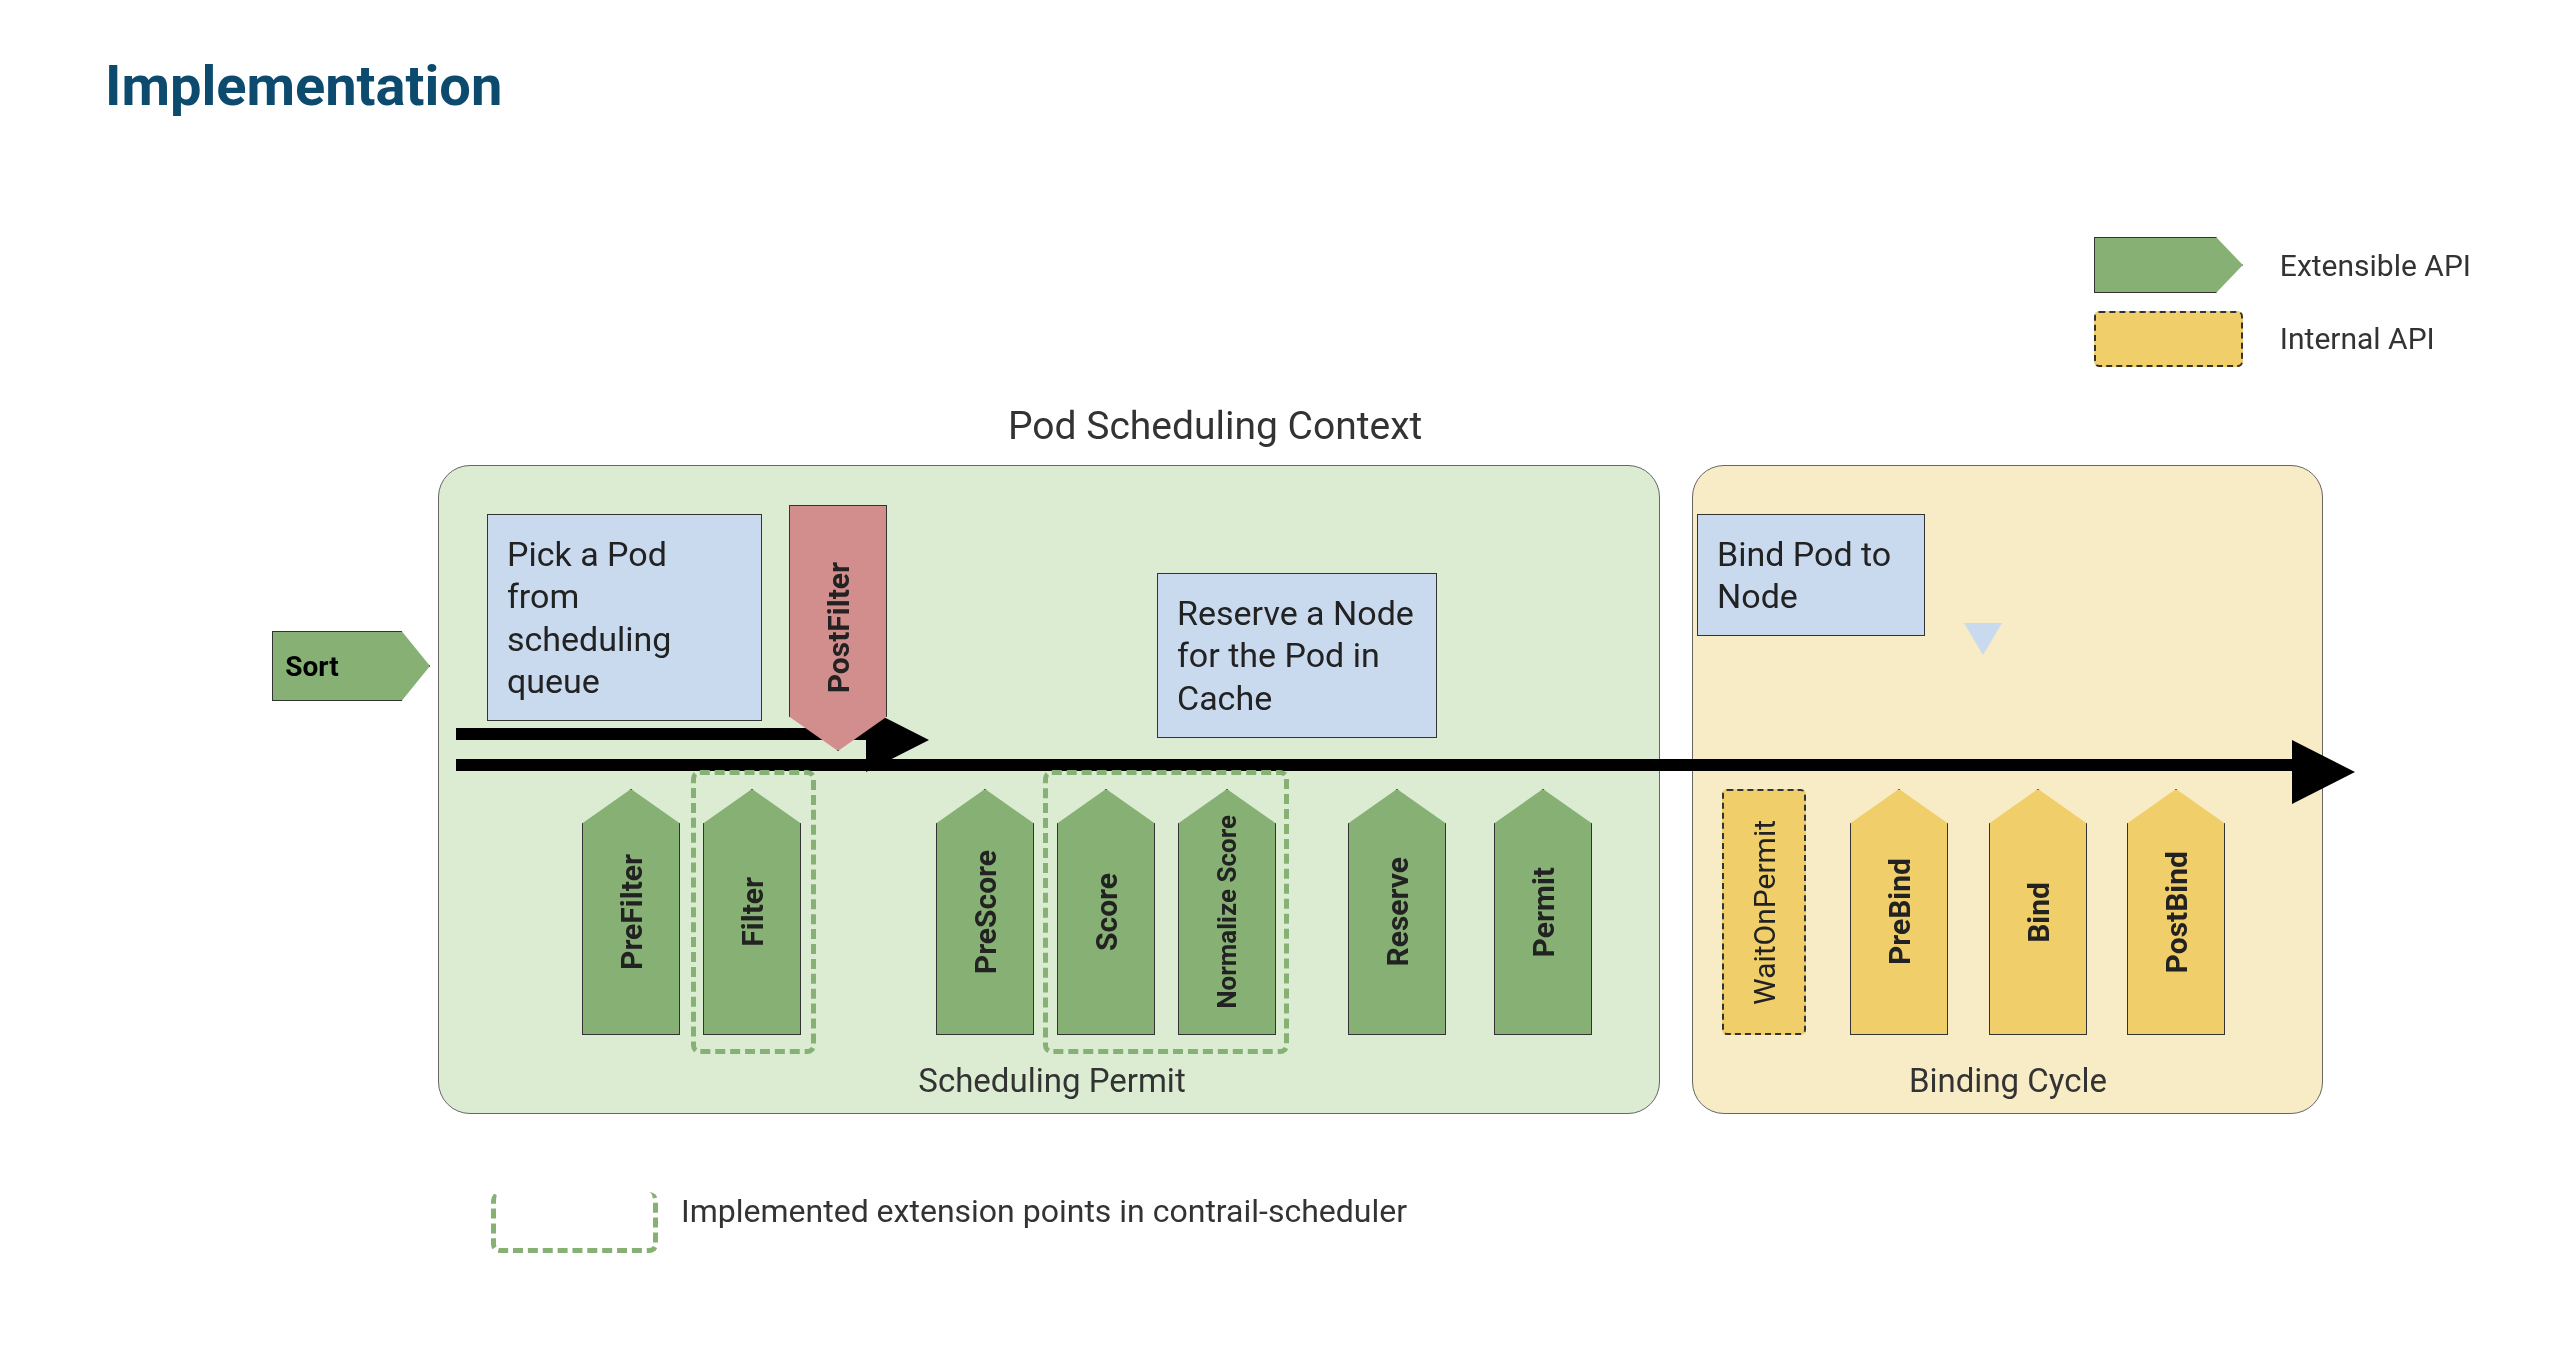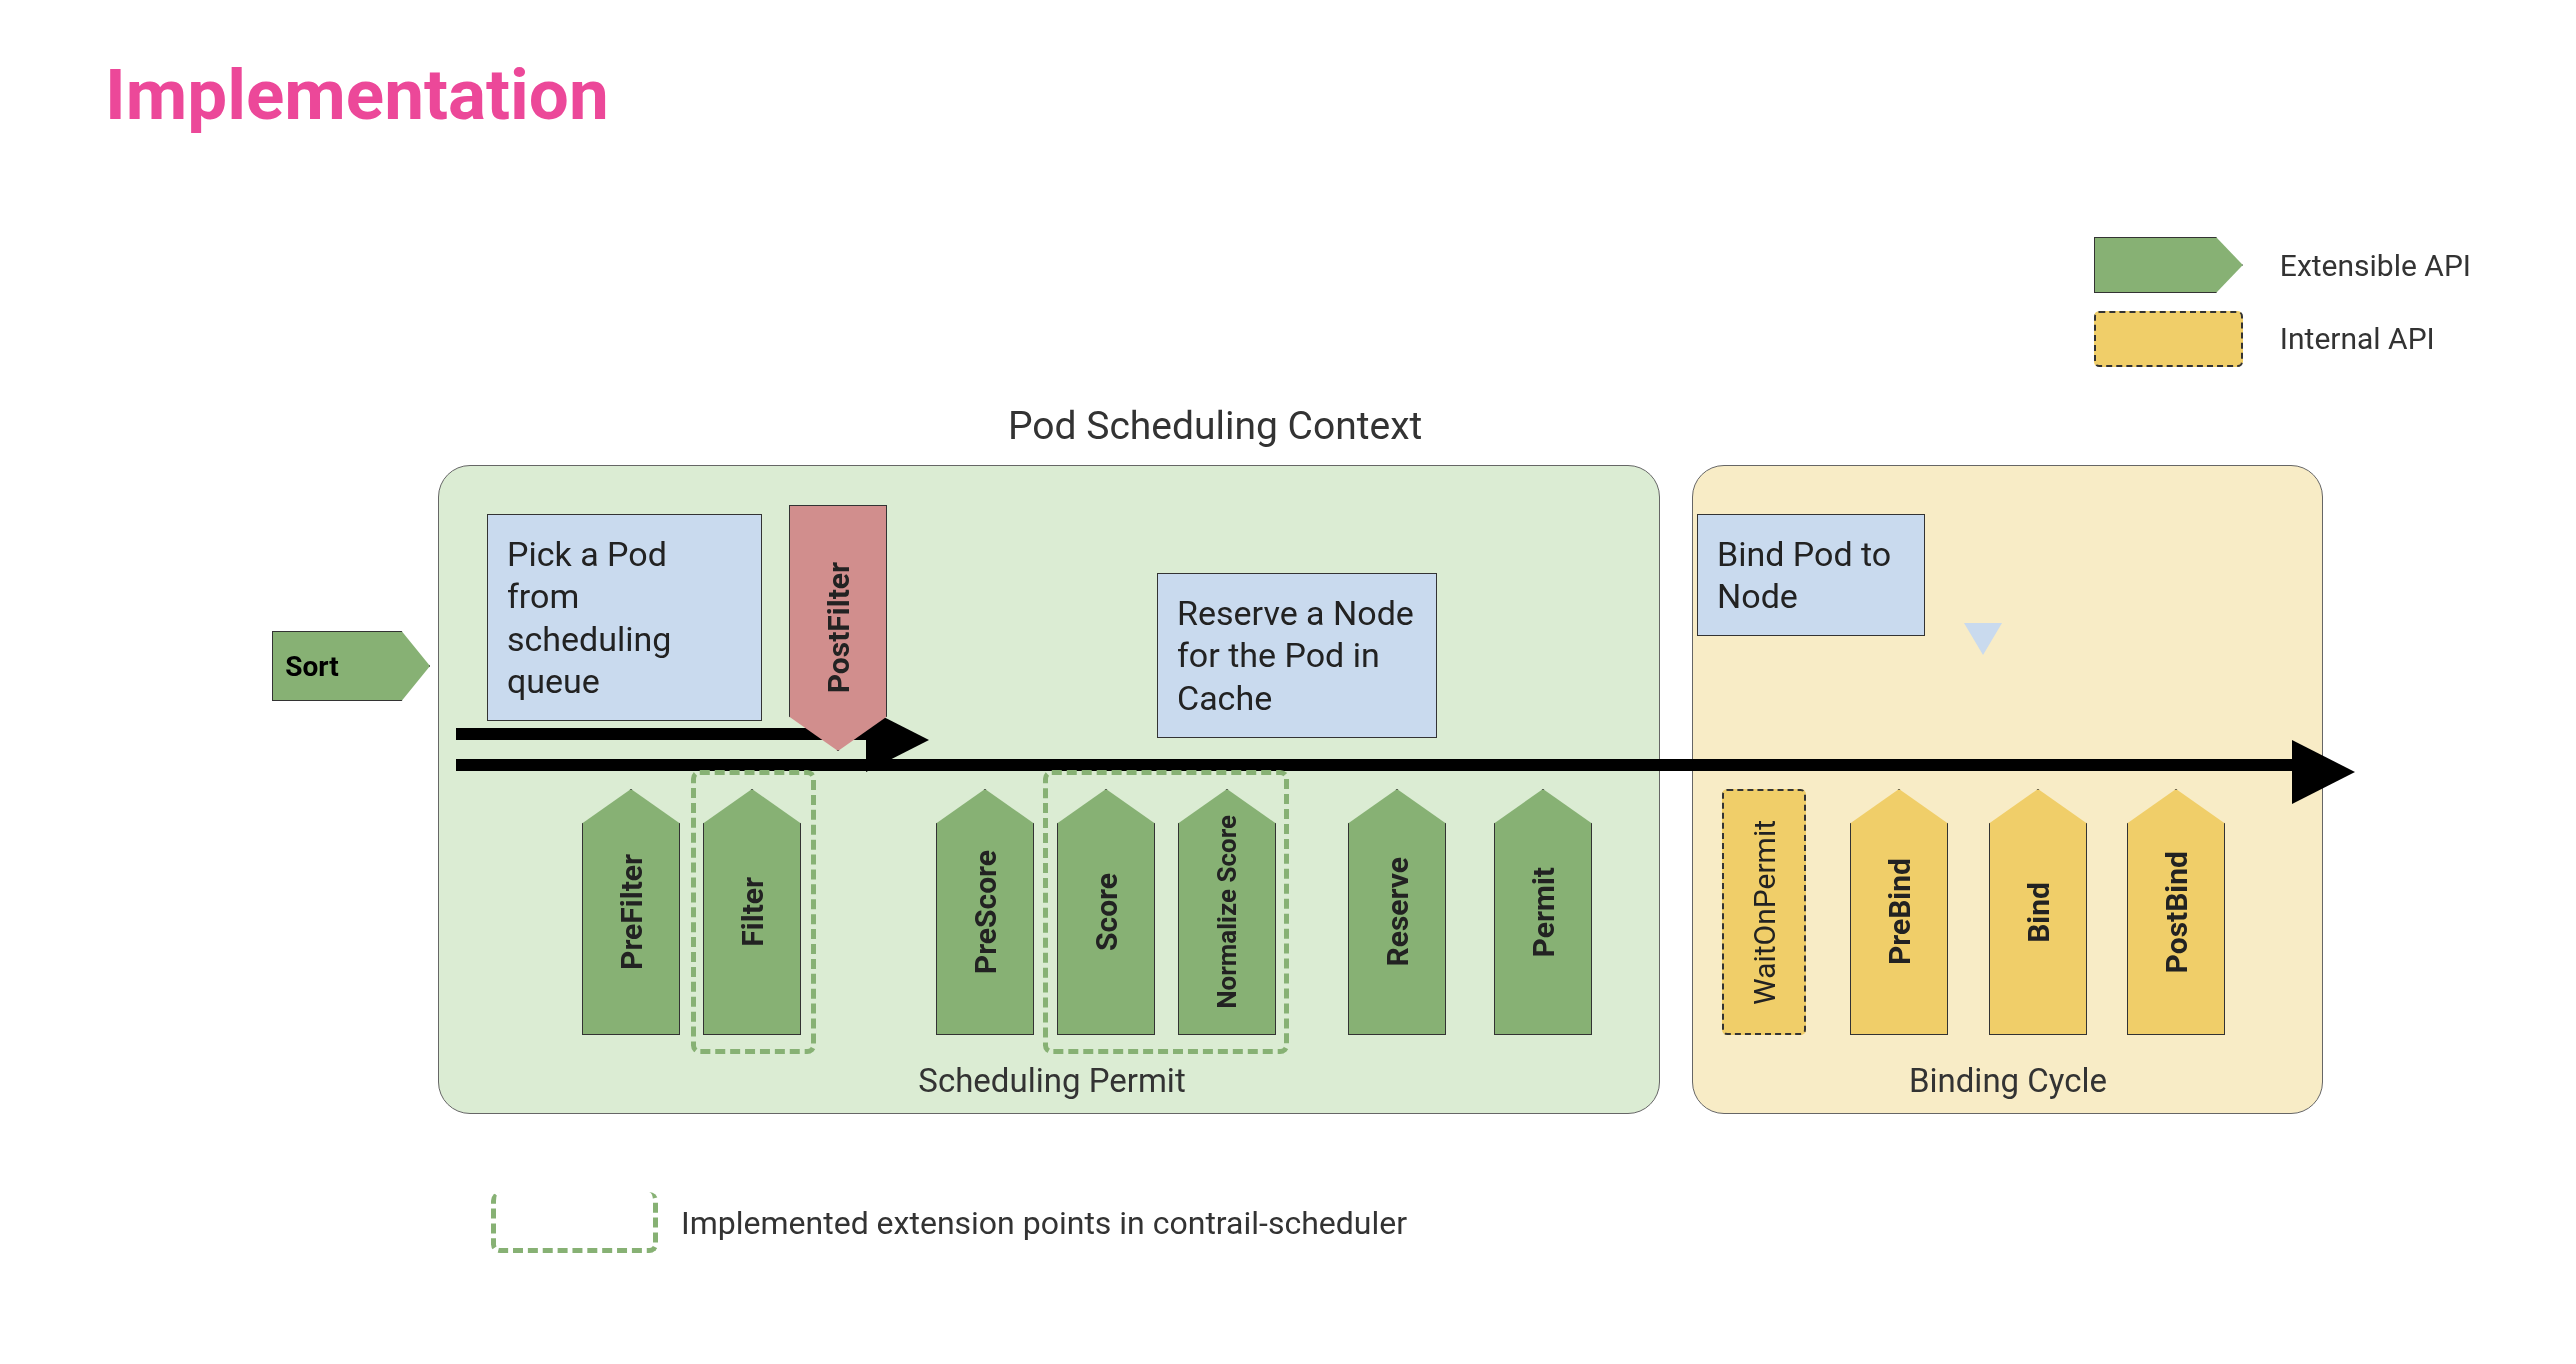--- a/index.html
+++ b/index.html
@@ -10,23 +10,23 @@
     font-family: -apple-system, BlinkMacSystemFont, "Segoe UI", Roboto, Arial, sans-serif;
     width: 2576px;
     height: 1364px;
     position: relative;
     overflow: hidden;
   }
   .title {
     position: absolute;
     top: 53px;
     left: 105px;
-    font-size: 71px;
+    font-size: 56px;
     font-weight: 700;
-    color: #ec4899;
+    color: #0c4a6e;
   }
   .context-title {
     position: absolute;
     font-size: 39px;
     color: #333;
     font-weight: 400;
   }
   .legend {
     position: absolute;
     right: 105px;
@@ -164,21 +164,21 @@
   .ext-text-thin { font-weight: 400; }
   .dashed-highlight {
     position: absolute;
     border: 5.3px dashed #87b174;
     border-radius: 8.8px;
     background: transparent;
   }
   .impl-legend {
     position: absolute;
     display: flex;
-    align-items: center;
+    align-items: flex-start;
     gap: 23px;
   }
   .dashed-swatch {
     width: 167px;
     height: 61px;
     border: 5.3px dashed #87b174;
     border-radius: 8.8px;
     border-top: none;
   }
   .impl-text {

